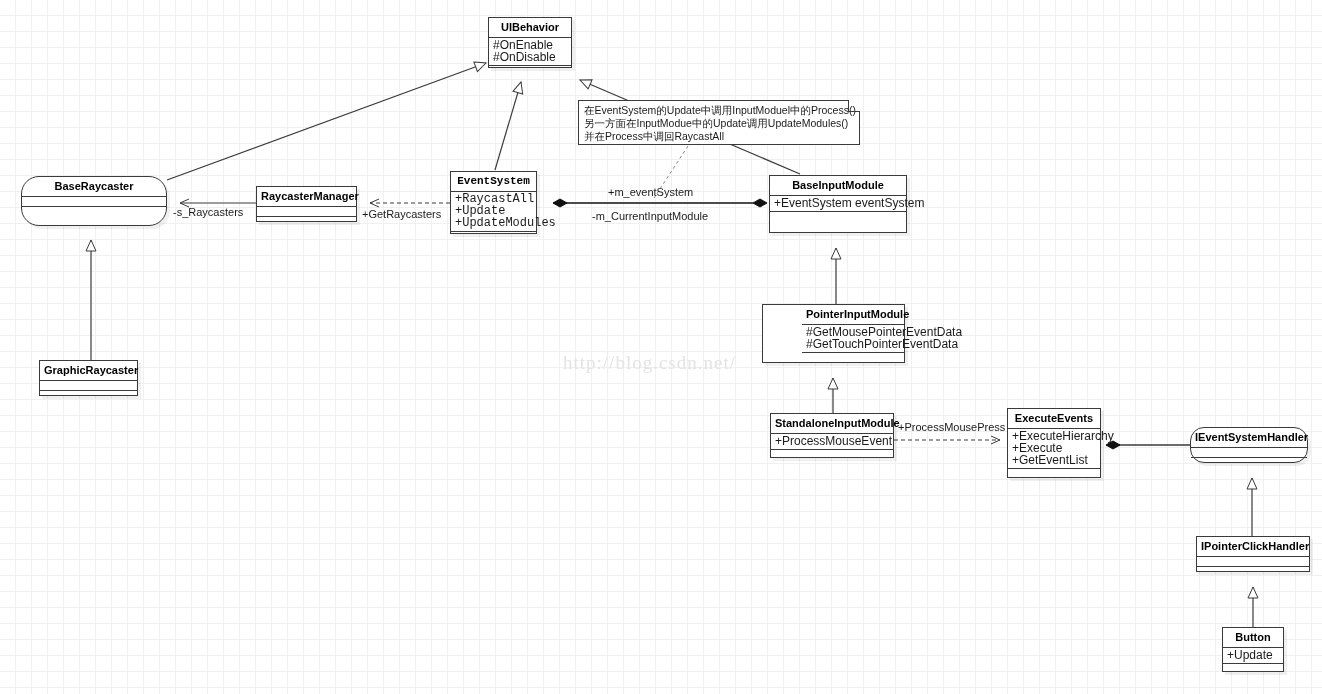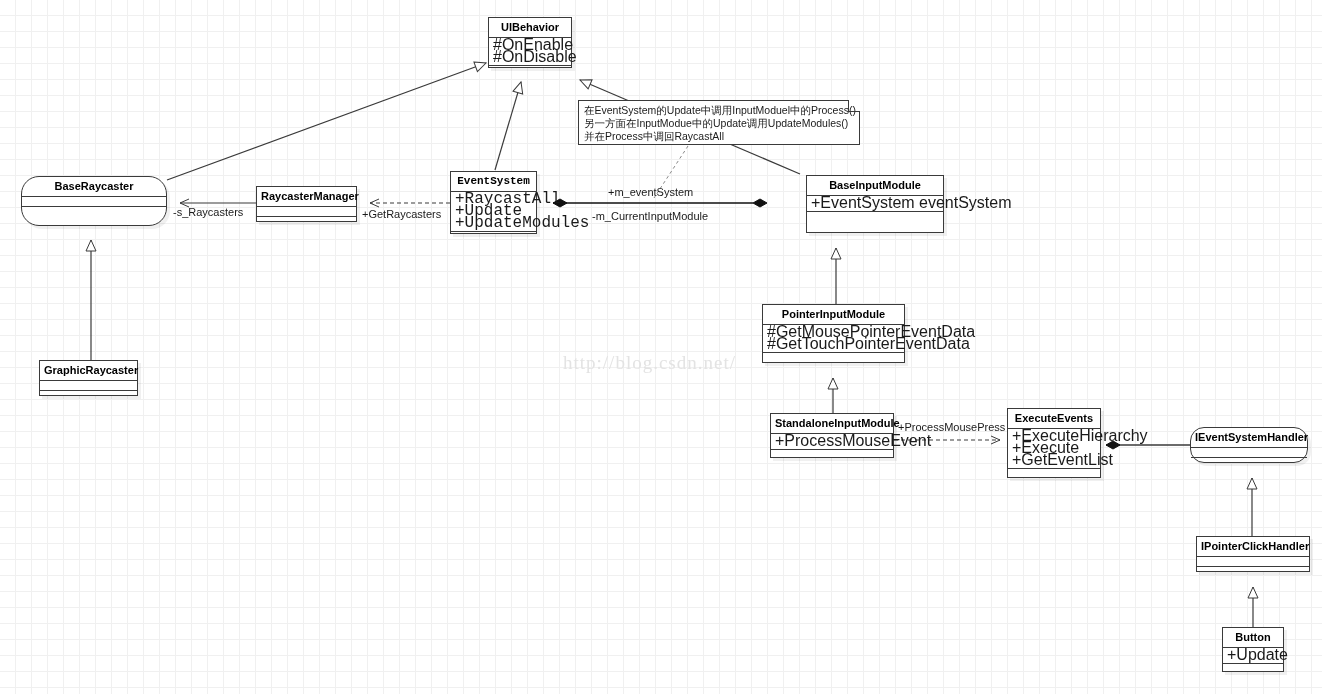--- a/index.html
+++ b/index.html
@@ -49,21 +49,21 @@
     white-space: nowrap;
   }
   .cls-sep {
     border-top: 1px solid #3a3a3a;
     height: 0;
     font-size: 0;
     line-height: 0;
   }
   .cls-compartment {
     padding: 1px 4px 2px 4px;
-    font-size: 16px;
+    font-size: 12px;
     color: #1a1a1a;
     line-height: 12px;
   }
   .cls-compartment.empty {
     height: 9px;
     padding: 0;
   }
   .cls-member {
     white-space: nowrap;
   }
@@ -218,39 +218,39 @@
     <div class="cls-sep"></div>
     <div class="cls-compartment">
       <div class="cls-member">+RaycastAll</div>
       <div class="cls-member">+Update</div>
       <div class="cls-member">+UpdateModules</div>
     </div>
     <div class="cls-sep"></div>
     <div class="cls-compartment empty"></div>
   </div>
 
-  <div class="uml-class" style="left:806px; top:175px; width:138px; height:58px;">
+  <div class="uml-class" style="left:769px; top:175px; width:138px; height:58px;">
     <div class="cls-title">BaseInputModule</div>
     <div class="cls-sep"></div>
     <div class="cls-compartment">
       <div class="cls-member">+EventSystem eventSystem</div>
     </div>
     <div class="cls-sep"></div>
     <div class="cls-compartment empty" style="height:14px;"></div>
   </div>
 
   <div class="uml-class" style="left:39px; top:360px; width:99px; height:36px;">
     <div class="cls-title">GraphicRaycaster</div>
     <div class="cls-sep"></div>
     <div class="cls-compartment empty"></div>
     <div class="cls-sep"></div>
     <div class="cls-compartment empty"></div>
   </div>
 
-  <div class="uml-class" style="left:762px; top:304px; width:143px; height:59px;">
+  <div class="uml-class" style="left:762px; top:304px; width:143px; height:59px;padding-left:39px;">
     <div class="cls-title">PointerInputModule</div>
     <div class="cls-sep"></div>
     <div class="cls-compartment">
       <div class="cls-member">#GetMousePointerEventData</div>
       <div class="cls-member">#GetTouchPointerEventData</div>
     </div>
     <div class="cls-sep"></div>
     <div class="cls-compartment empty"></div>
   </div>
 

